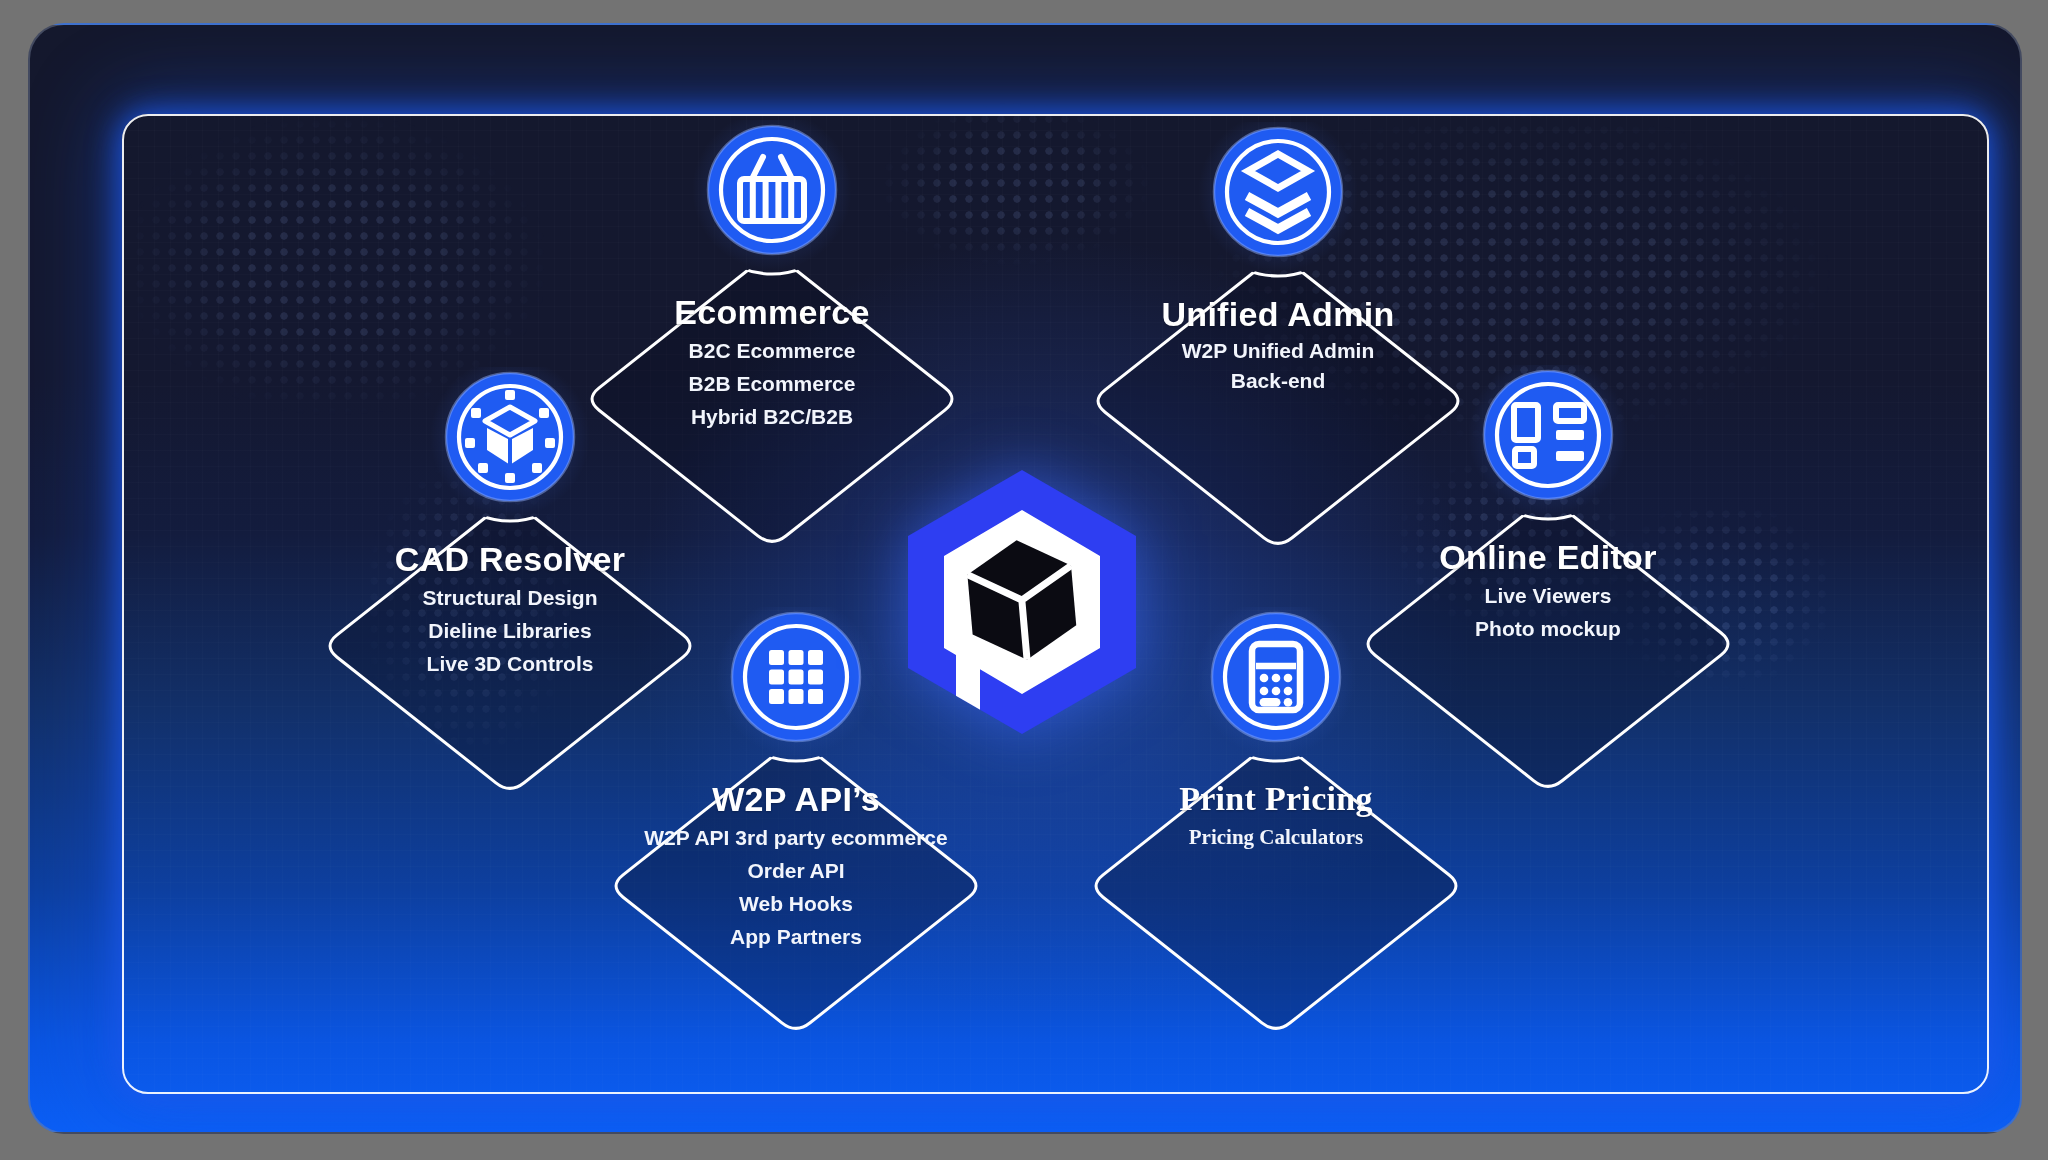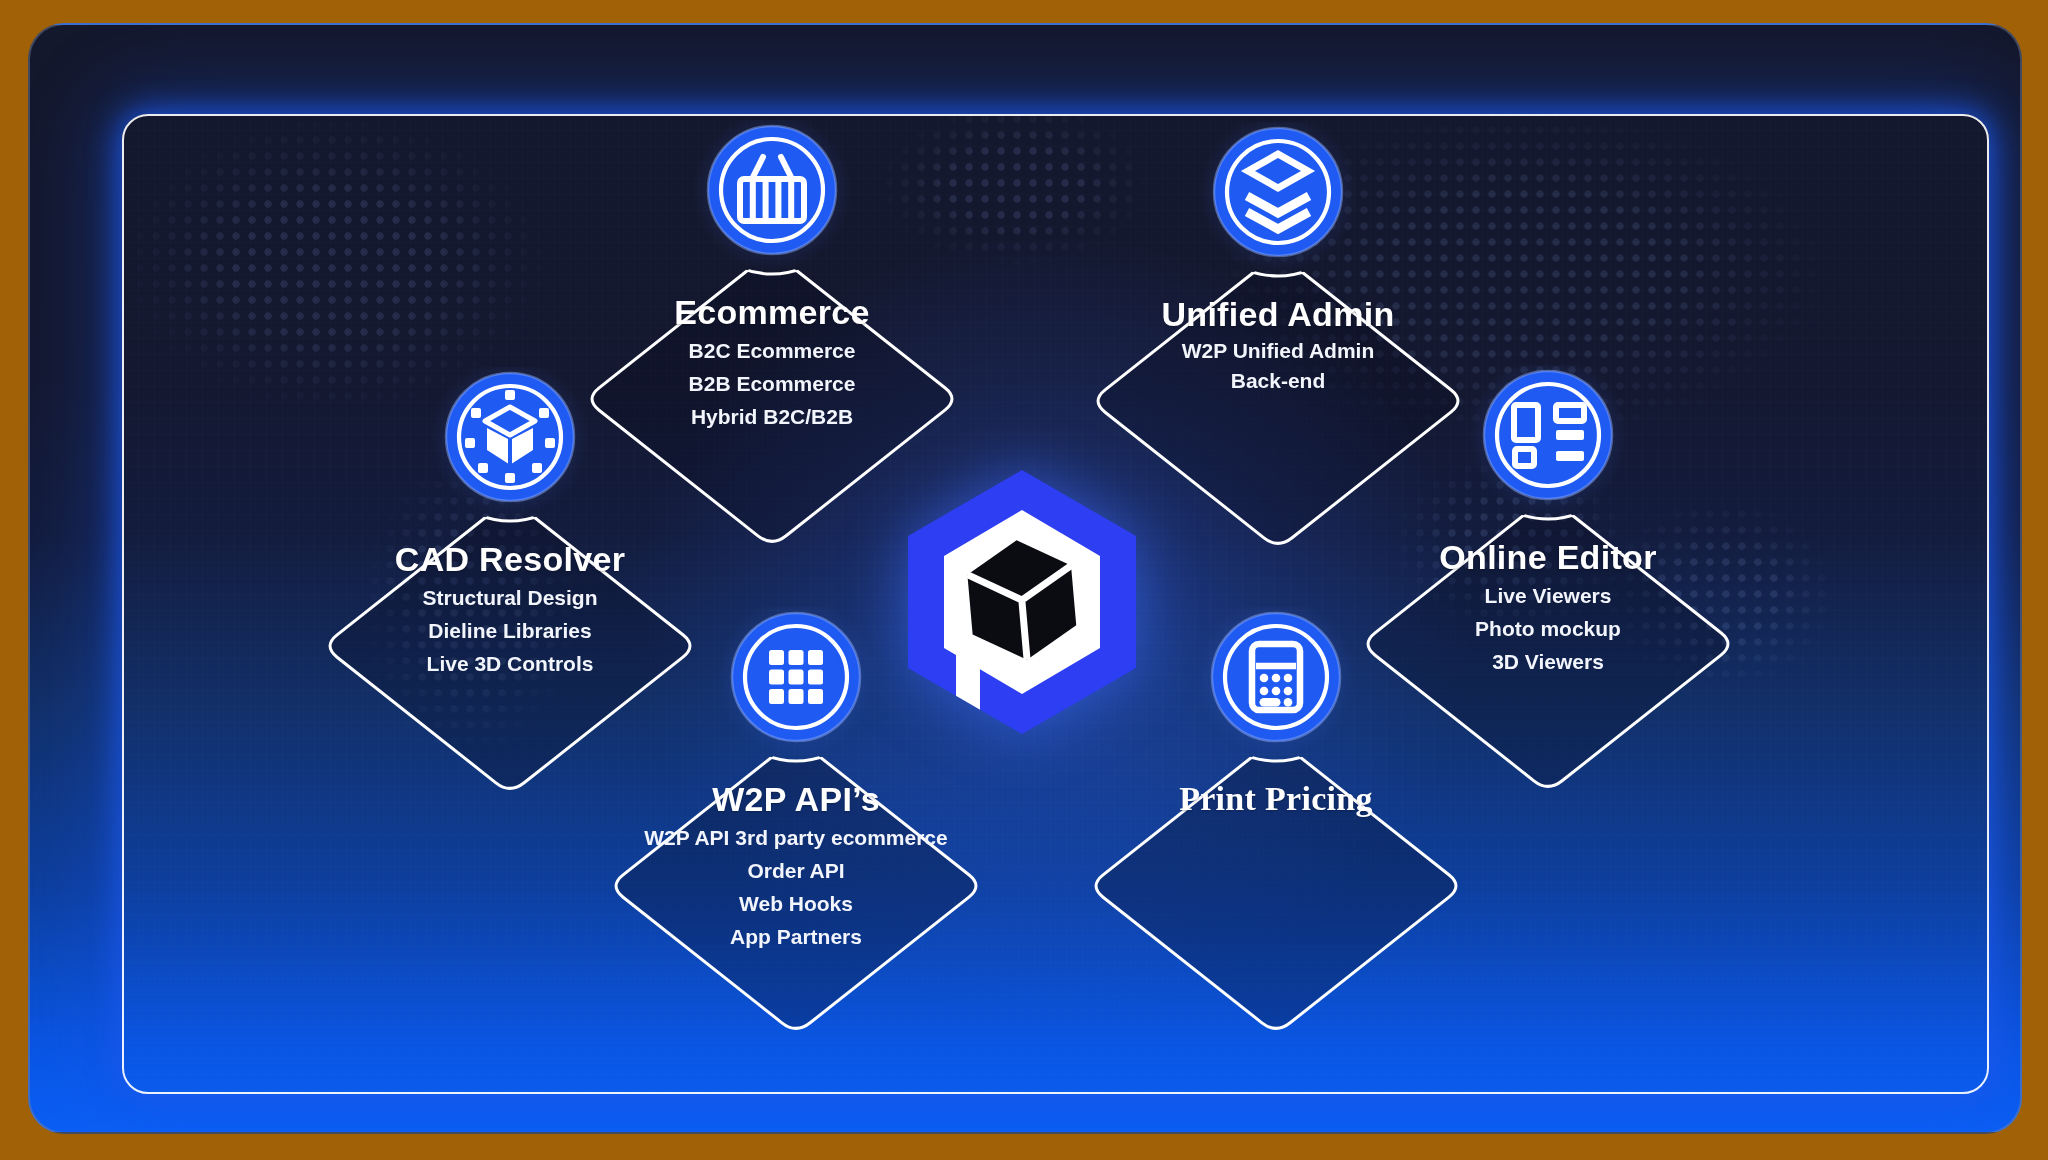--- a/index.html
+++ b/index.html
@@ -1,16 +1,16 @@
 <!DOCTYPE html>
 <html><head>
 <meta charset="utf-8">
 <style>
   html,body{margin:0;padding:0;background:#000;}
-  .stage{position:relative;width:2048px;height:1160px;background:#a16207;overflow:hidden;
+  .stage{position:relative;width:2048px;height:1160px;background:#737373;overflow:hidden;
          font-family:"Liberation Sans",sans-serif;color:#fff;}
   .card{position:absolute;left:28px;top:23px;width:1994px;height:1111px;border-radius:36px;
         border:2px solid rgba(125,135,160,0.45);box-sizing:border-box;
         background:linear-gradient(180deg,#14182d 0%,#141830 32%,#131c3e 46%,#12306a 62%,#0d3f9f 78%,#0a55e2 92%,#0b5ff5 100%);
         overflow:hidden;}
   .inner-frame{position:absolute;left:92px;top:89px;width:1867px;height:980px;border-radius:26px;
         border:2px solid rgba(255,255,255,0.92);box-sizing:border-box;
         box-shadow:0 0 30px 3px rgba(28,88,235,0.9), 0 0 80px 18px rgba(28,88,235,0.35);}
   .gridtex{position:absolute;left:92px;top:89px;width:1867px;height:980px;border-radius:26px;
         background-image:linear-gradient(rgba(255,255,255,0.016) 1px,transparent 1px),
@@ -213,21 +213,20 @@
           <rect x="8" y="-5" width="28" height="10" rx="2" fill="#fff"></rect>
           <rect x="8" y="16" width="28" height="10" rx="2" fill="#fff"></rect>
         </g>
       </g>
     </svg>
     <div class="node-text">
       <div class="node-title">Online Editor</div>
       <div class="node-items">
         <div class="item">Live Viewers</div>
         <div class="item">Photo mockup</div>
-        <div class="item">3D Viewers</div>
       </div>
     </div>
   </div>
 
   <div class="node" style="left:596px;top:607px;">
     <svg class="nsvg" viewBox="0 0 400 435">
       <defs>
         <clipPath id="clip4">
             <path d="M 214.1 142.2 L 372.9 267.8 Q 387 279 372.9 290.2 L 214.1 415.8 Q 200 427 185.9 415.8 L 27.1 290.2 Q 13 279 27.1 267.8 L 185.9 142.2 Q 200 131 214.1 142.2 Z"></path>
           </clipPath>
@@ -304,20 +303,23 @@
               <circle cx="0" cy="14" r="4.3"></circle>
               <circle cx="12" cy="14" r="4.3"></circle>
             <rect x="-16.5" y="21" width="21" height="8.6" rx="4.3"></rect>
             <circle cx="12" cy="25.3" r="4.3"></circle>
           </g>
         </g>
       </g>
     </svg>
     <div class="node-text">
       <div class="node-title">Print Pricing</div>
+      <div class="node-items">
+        <div class="item">Pricing Calculators</div>
+      </div>
     </div>
   </div>
 
   <div class="logo">
     <svg viewBox="-170 -180 340 360" width="340" height="360">
       <defs>
         <clipPath id="hexclip">
             <polygon points="0,-132 114,-66 114,66 0,132 -114,66 -114,-66"></polygon>
           </clipPath>
       </defs>

